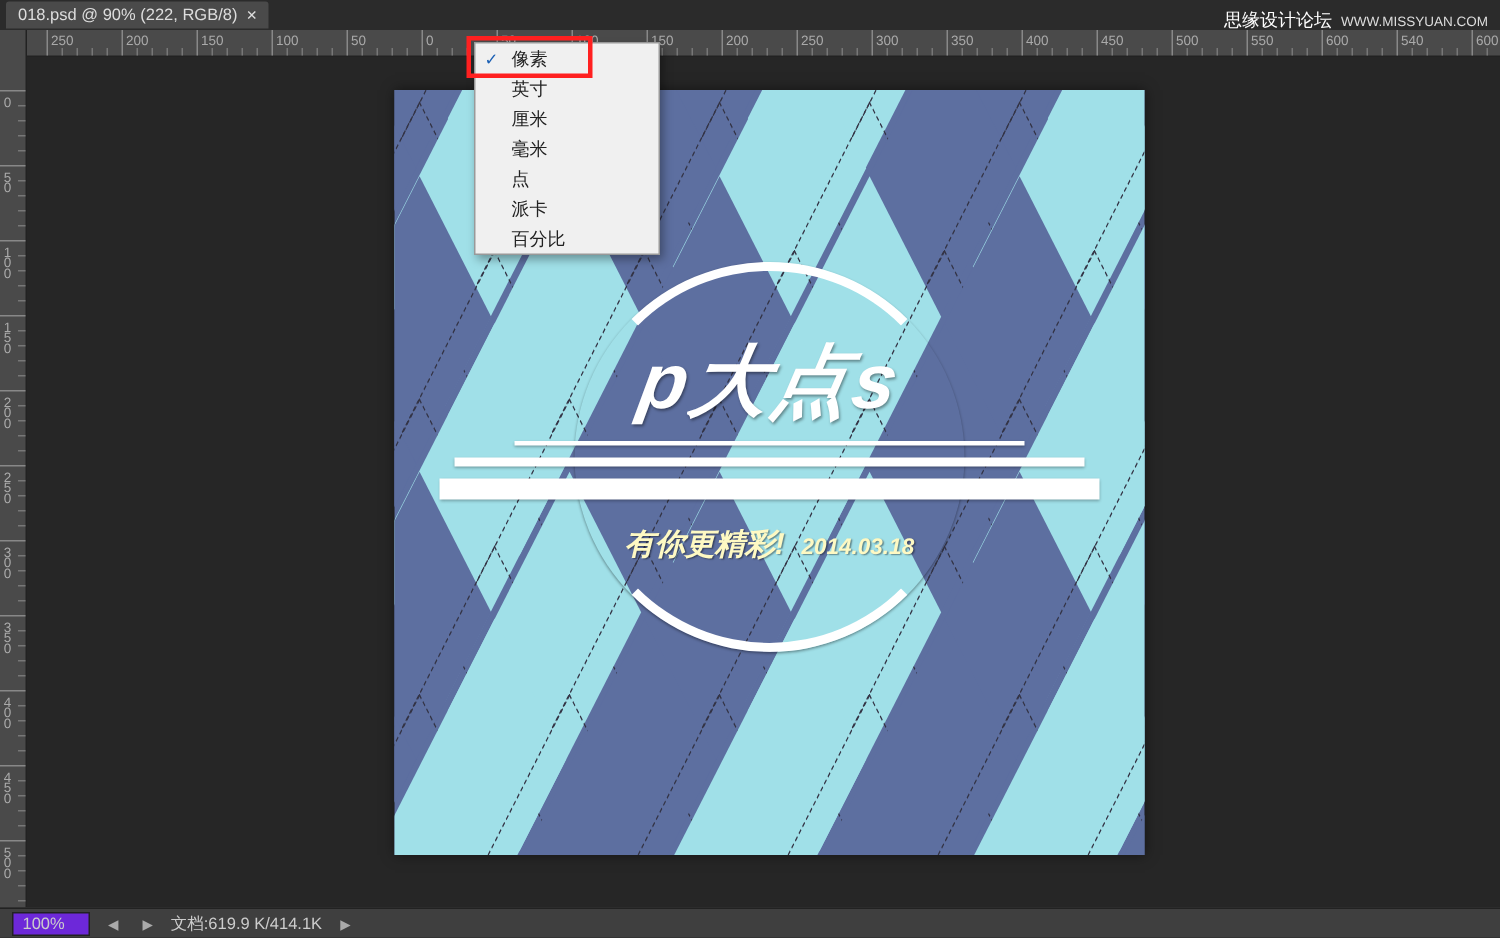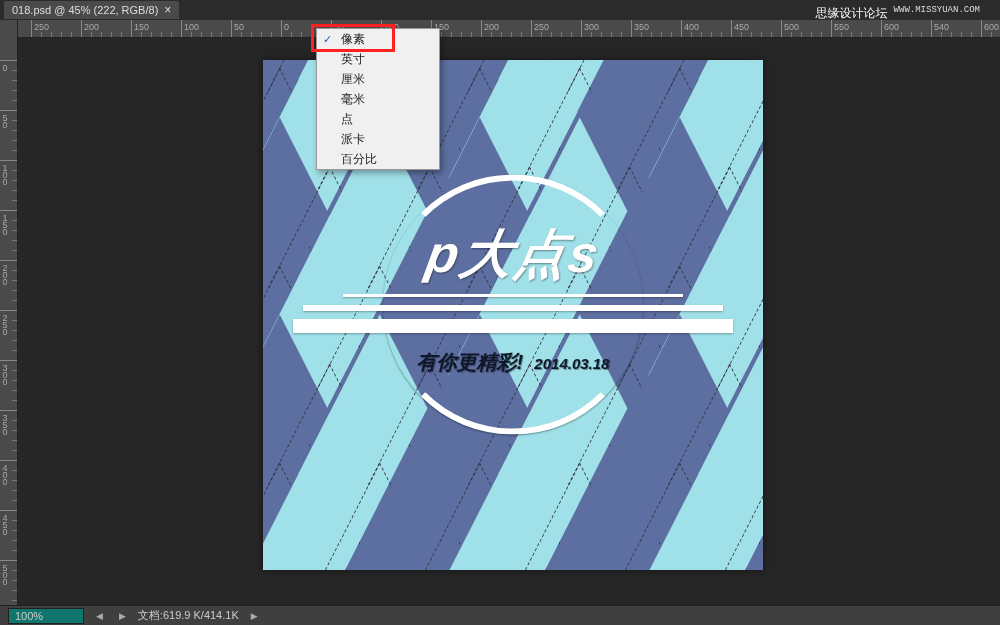--- a/index.html
+++ b/index.html
@@ -30,42 +30,42 @@
     .d1 { background: #a0e0e8; }
     .d2 { background: #5d6fa0; }
     .dotline { position: absolute; border: 1px dashed #334; transform: rotate(45deg) skew(18deg, 18deg); width: 100px; height: 170px; }
     
     .logo-wrap { position: absolute; inset: 0; display: flex; align-items: center; justify-content: center; flex-direction: column; }
     .ring { position: absolute; left: 50%; top: 50%; transform: translate(-50%,-54%); width: 260px; height: 260px; border: 6px solid #fff; border-left-color: transparent; border-right-color: transparent; border-radius: 50%; box-shadow: 0 1px 2px rgba(0,0,0,.4); }
     .logo-title { font-size: 52px; font-weight: 900; color: #fff; font-style: italic; letter-spacing: 2px; transform: skewX(-10deg); text-shadow: 1px 1px 2px rgba(0,0,0,.4); position: relative; top: -20px; }
     .hbar { width: 420px; height: 6px; background: #fff; margin: 4px 0; position: relative; top: -20px; box-shadow: 0 1px 2px rgba(0,0,0,.3); }
     .hbar.thin { height: 3px; width: 340px; }
     .hbar.wide { width: 440px; height: 14px; }
-    .sub1 { color: #0f172a; font-size: 20px; font-style: italic; font-weight: 700; margin-top: 6px; text-shadow: 1px 1px 1px rgba(0,0,0,.4); position: relative; top: -14px; }
+    .sub1 { color: #fef9c3; font-size: 20px; font-style: italic; font-weight: 700; margin-top: 6px; text-shadow: 1px 1px 1px rgba(0,0,0,.4); position: relative; top: -14px; }
     .sub2 { color: #fff; font-size: 14px; font-style: italic; font-weight: 600; margin-top: 2px; text-shadow: 1px 1px 1px rgba(0,0,0,.4); position: relative; top: -12px; }
     
     .ctx-menu { position: absolute; top: 28px; left: 316px; width: 124px; background: #f0f0f0; border: 1px solid #999; box-shadow: 2px 3px 6px rgba(0,0,0,.35); z-index: 50; }
     .ctx-item { display: flex; align-items: center; padding: 3px 8px 3px 24px; font-size: 12px; color: #222; position: relative; height: 20px; }
     .ctx-item .check { position: absolute; left: 6px; color: #1a5fb4; font-size: 11px; }
     
     .highlight-box { position: absolute; top: 24px; left: 311px; width: 84px; height: 28px; border: 3px solid #ff2020; z-index: 60; pointer-events: none; }
     
     .statusbar { position: absolute; bottom: 0; left: 0; right: 0; height: 20px; background: #3f3f3f; display: flex; align-items: center; padding: 0 8px; font-size: 11px; color: #ccc; gap: 8px; border-top: 1px solid #222; }
-    .zoom-field { background: #0f766e; border: 1px solid #222; padding: 1px 6px; width: 76px; }
+    .zoom-field { background: #6d28d9; border: 1px solid #222; padding: 1px 6px; width: 52px; }
     .chev { font-size: 9px; color: #aaa; padding: 0 4px; }
     
-    .watermark { position: absolute; top: 5px; right: 20px; color: #fff; font-size: 12px; z-index: 100; display: flex; gap: 6px; align-items: flex-start; font-family: Liberation Mono, monospace; }
+    .watermark { position: absolute; top: 5px; right: 8px; color: #fff; font-size: 12px; z-index: 100; display: flex; gap: 6px; align-items: center; }
     .watermark .url { font-size: 9px; color: #ddd; }
   </style>
 </head>
 <body>
 
 <div class="tabbar">
   <div class="tab">
-    <span>018.psd @ 45% (222, RGB/8)</span>
+    <span>018.psd @ 90% (222, RGB/8)</span>
     <span class="close">×</span>
   </div>
 </div>
 
 <div class="ruler-corner"></div>
 <div class="ruler-h" id="rulerH">
     <div class="tick" style="left: 13px;">
       <span>250</span>
     </div>
     <div class="minor" style="left: 23px;"></div>

